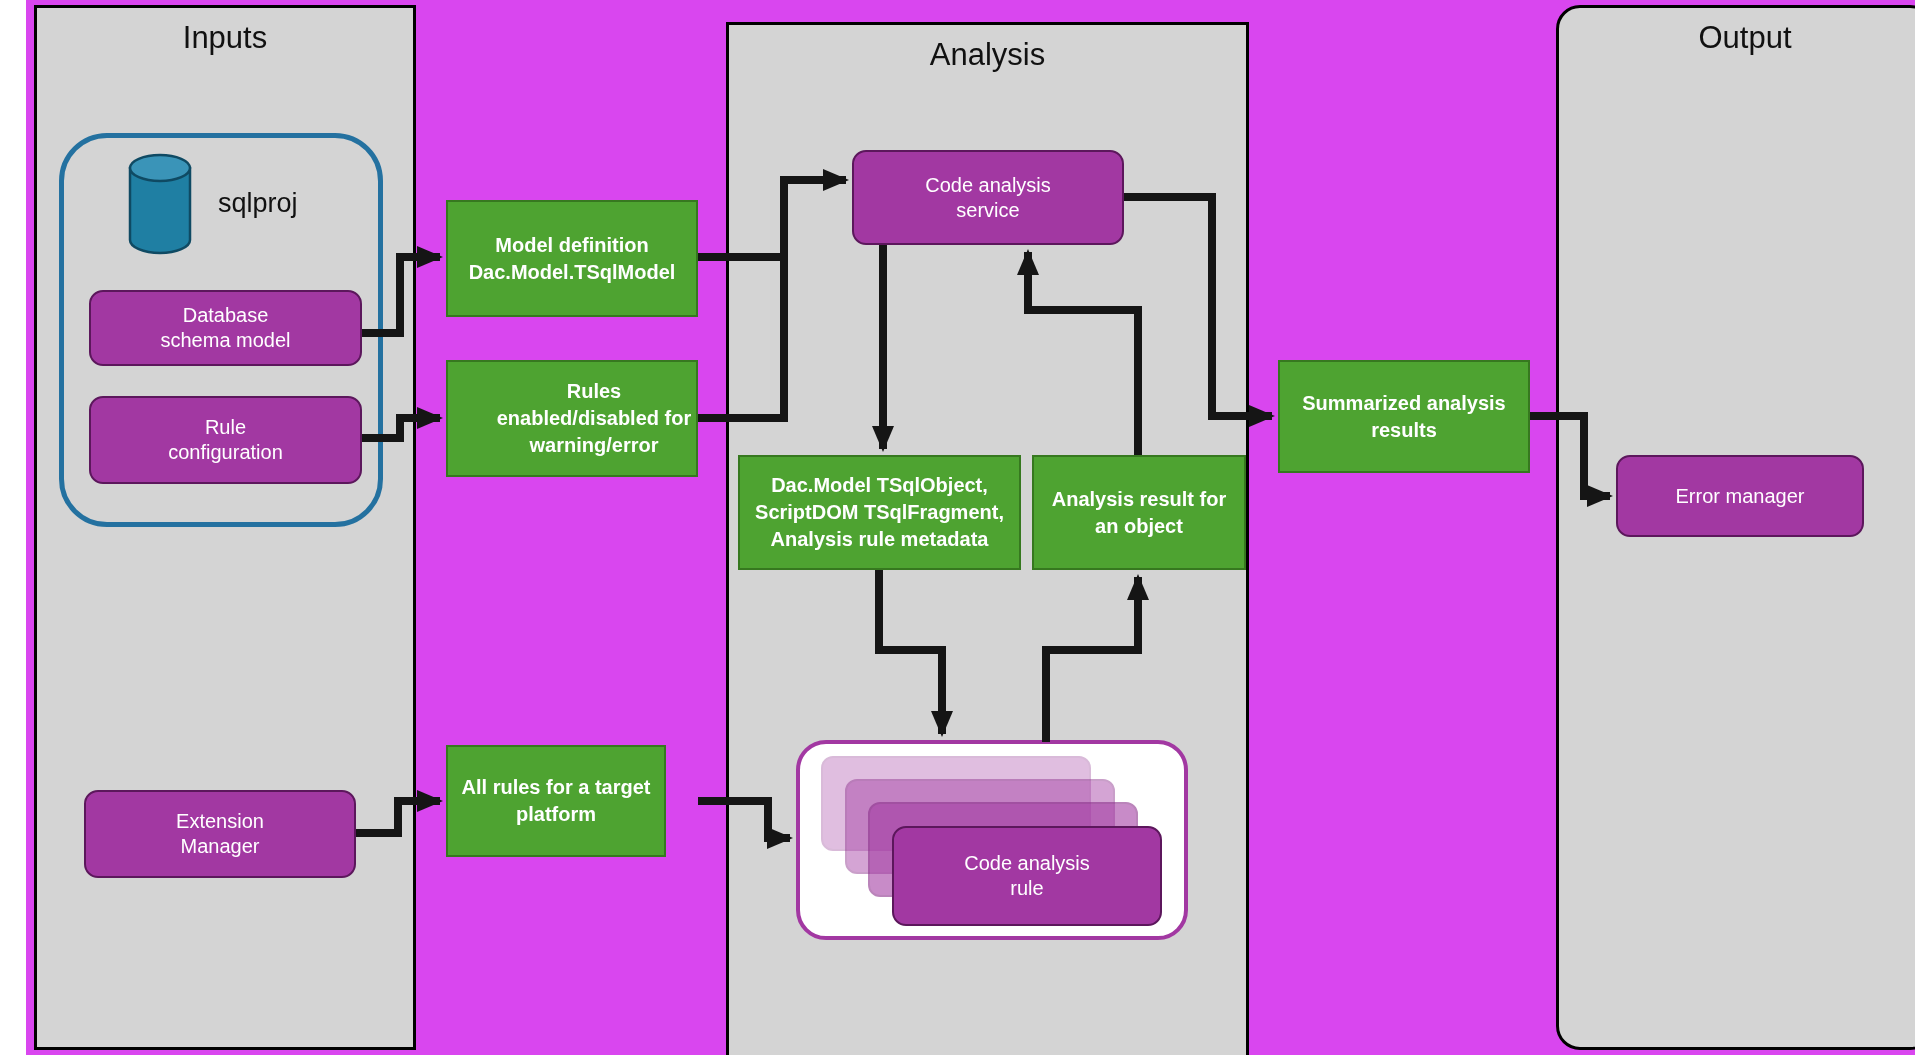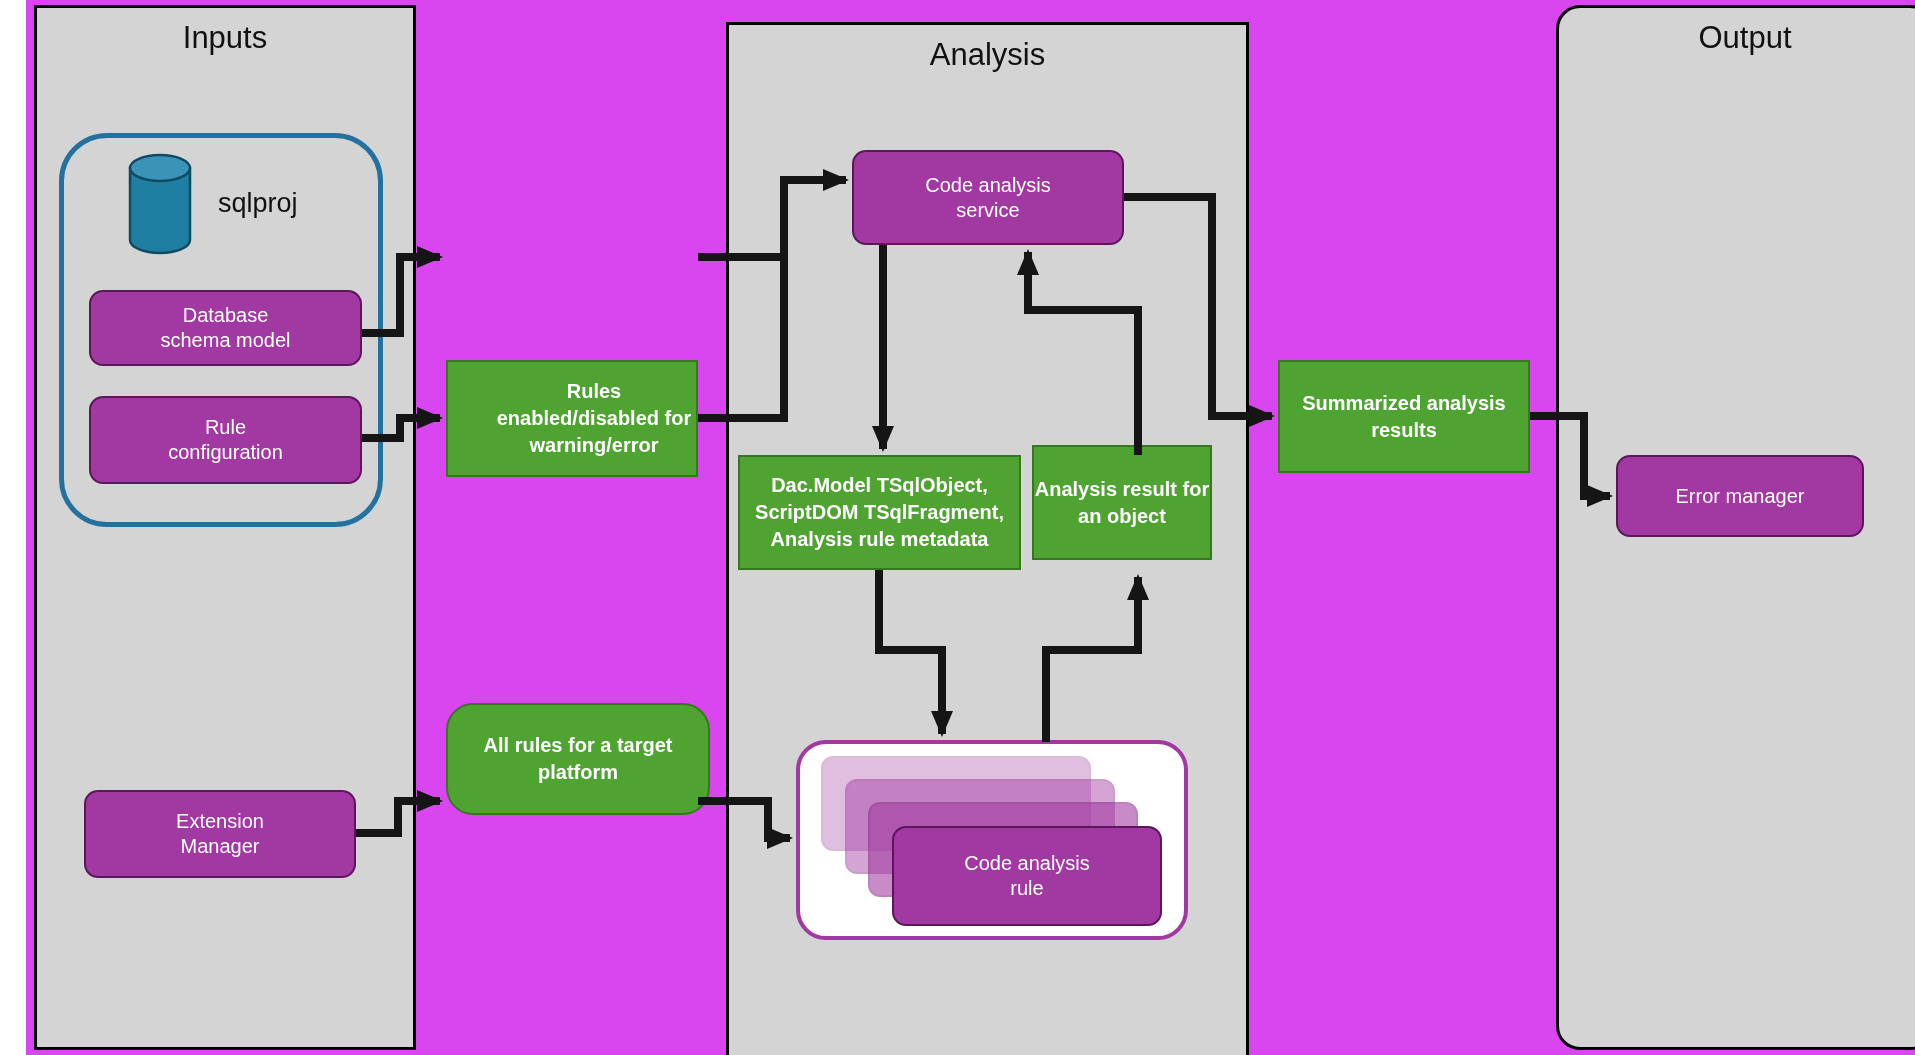--- a/index.html
+++ b/index.html
@@ -118,32 +118,34 @@
   </div>
   <div class="sqlproj-label">sqlproj</div>
 
   <div class="node purple" style="left:63px;top:290px;width:273px;height:76px;">Database
 schema model</div>
   <div class="node purple" style="left:63px;top:396px;width:273px;height:88px;">Rule
 configuration</div>
   <div class="node purple" style="left:58px;top:790px;width:272px;height:88px;">Extension
 Manager</div>
 
+  <div class="node green" style="left:420px;top:200px;width:252px;height:117px;">Model definition
+Dac.Model.TSqlModel</div>
   <div class="node green" style="left:420px;top:360px;width:252px;height:117px;padding-left:44px;">Rules
 enabled/disabled for
 warning/error</div>
-  <div class="node green" style="left:420px;top:703px;width:264px;height:112px;border-radius:27px;">All rules for a target
+  <div class="node green" style="left:420px;top:745px;width:220px;height:112px;">All rules for a target
 platform</div>
 
   <div class="node purple" style="left:826px;top:150px;width:272px;height:95px;">Code analysis
 service</div>
   <div class="node green" style="left:712px;top:455px;width:283px;height:115px;">Dac.Model TSqlObject,
 ScriptDOM TSqlFragment,
 Analysis rule metadata</div>
-  <div class="node green" style="left:1006px;top:445px;width:180px;height:115px;">Analysis result for
+  <div class="node green" style="left:1006px;top:455px;width:214px;height:115px;">Analysis result for
 an object</div>
 
   <div class="rule-container"></div>
   <div class="ghost-card" style="left:795px;top:756px;opacity:0.32;"></div>
   <div class="ghost-card" style="left:819px;top:779px;opacity:0.45;"></div>
   <div class="ghost-card" style="left:842px;top:802px;opacity:0.58;"></div>
   <div class="node purple" style="left:866px;top:826px;width:270px;height:100px;">Code analysis
 rule</div>
 
   <div class="node green" style="left:1252px;top:360px;width:252px;height:113px;">Summarized analysis

